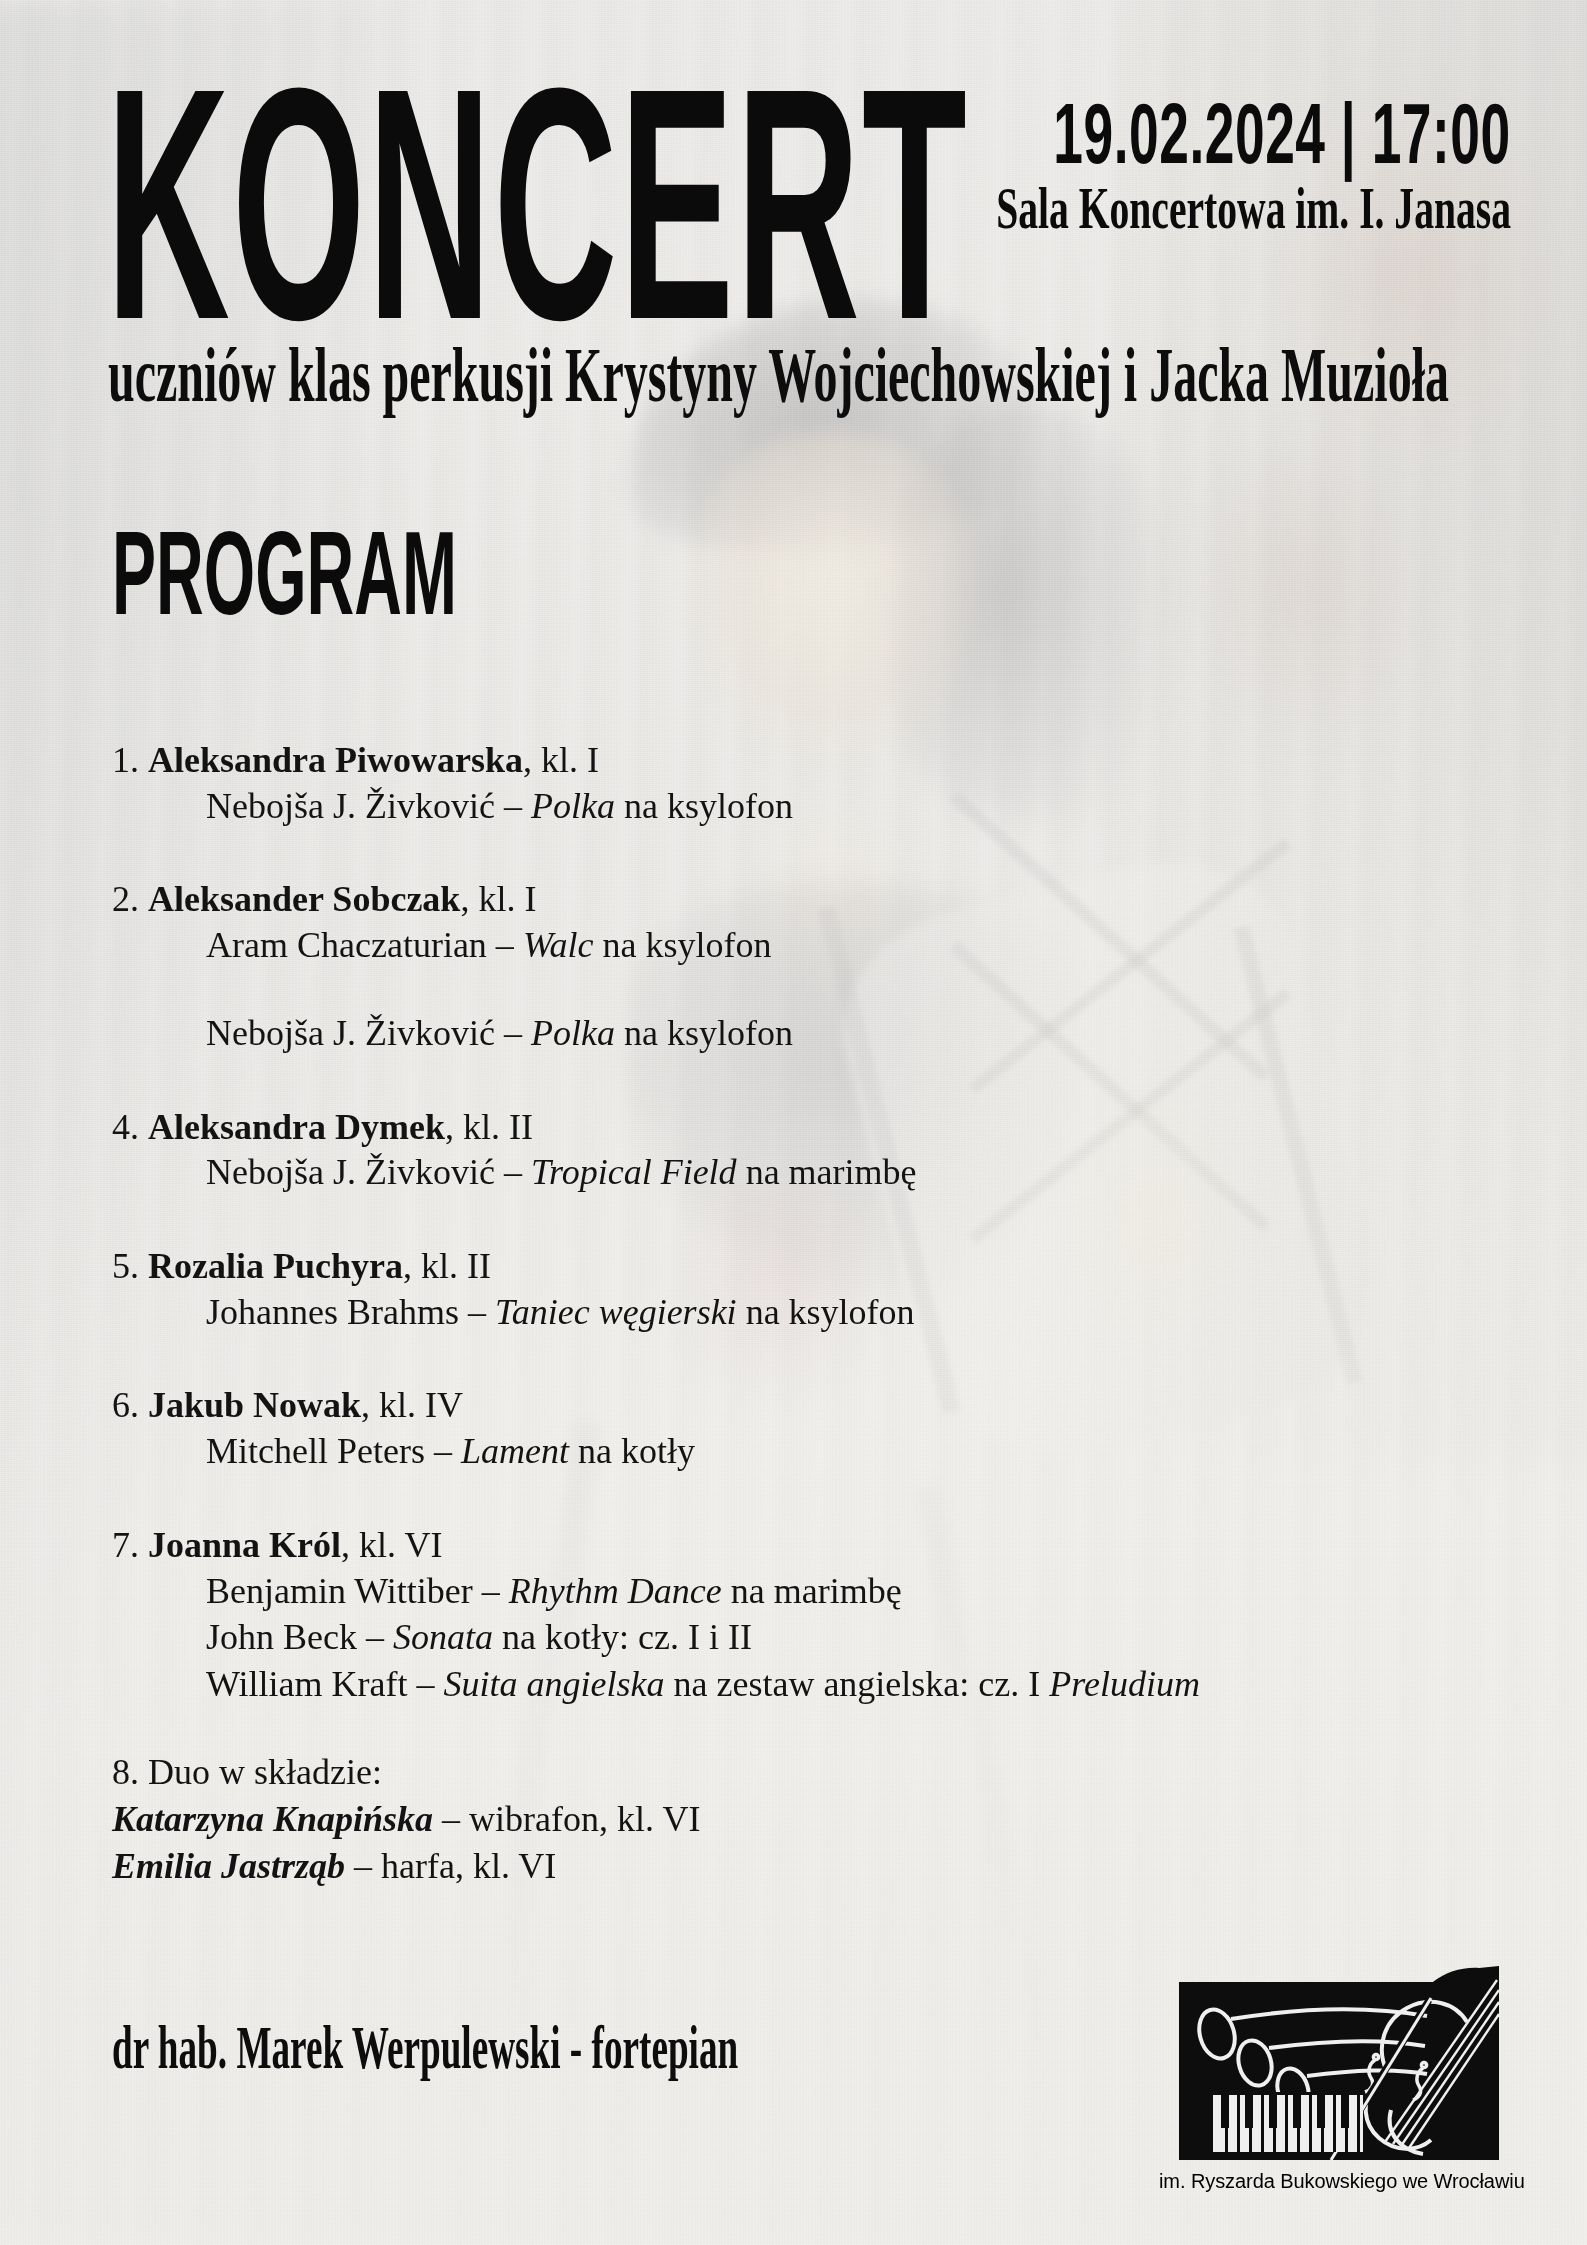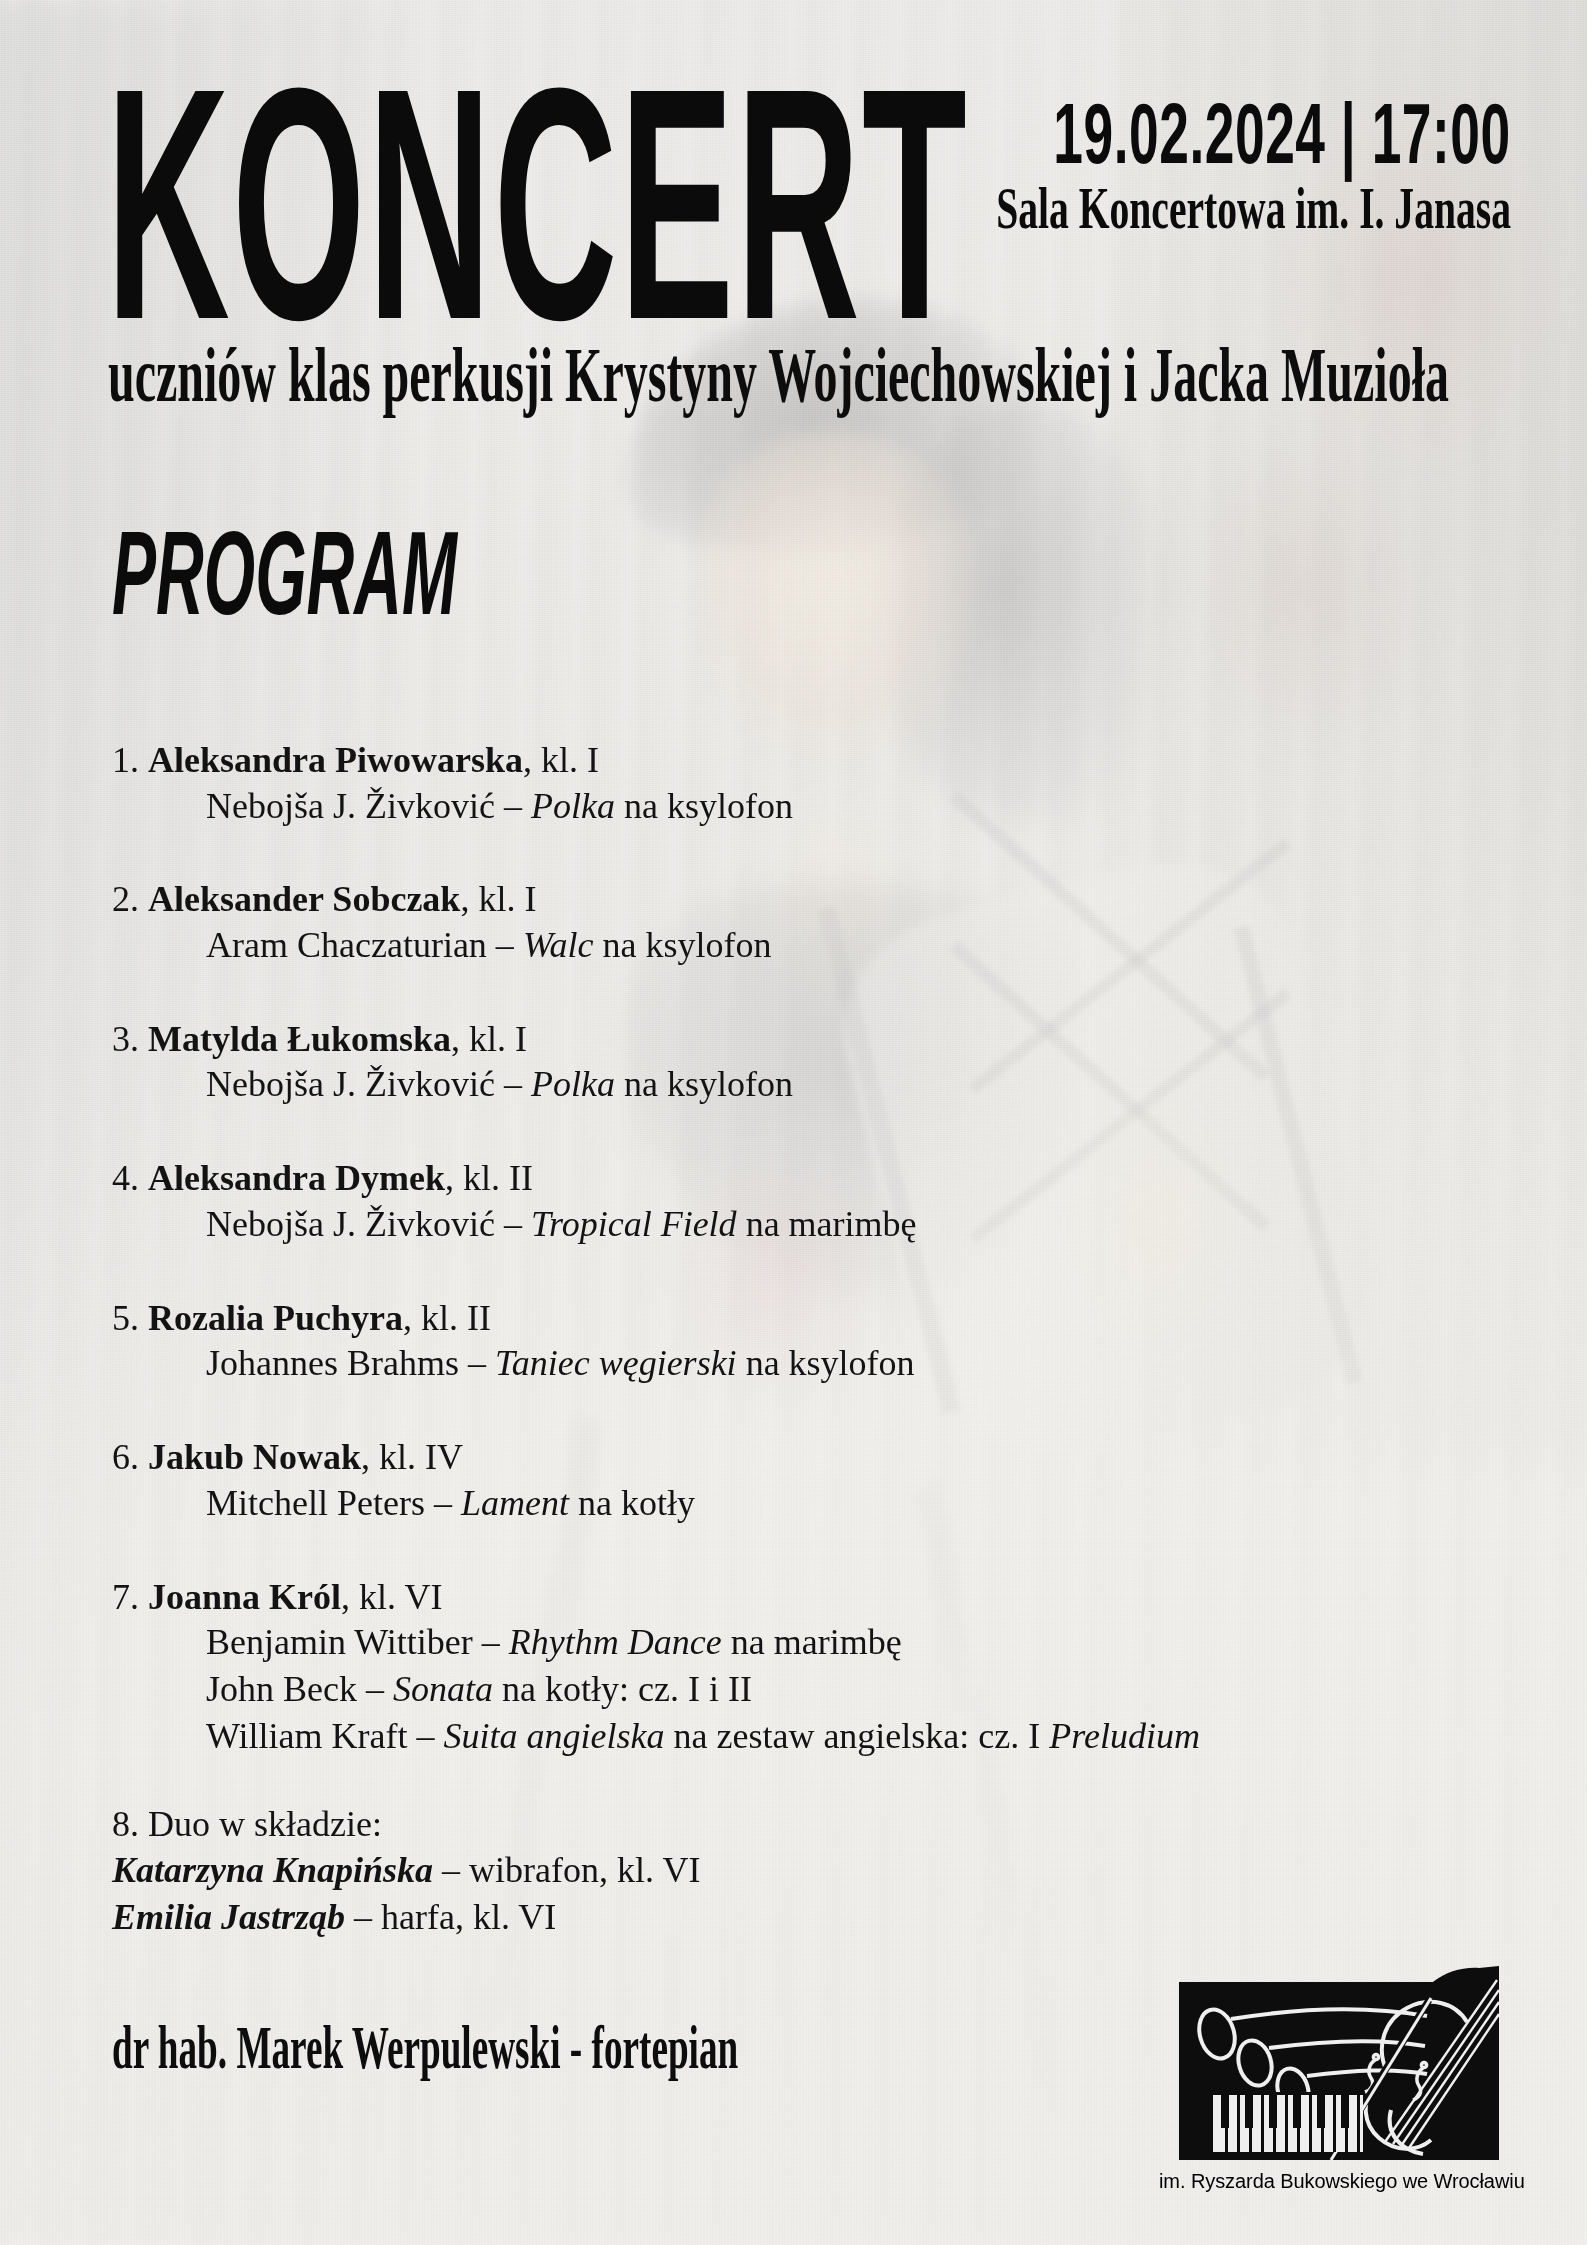--- a/index.html
+++ b/index.html
@@ -215,21 +215,21 @@
   #subtitle-wrap{ position:absolute; left:108px; top:336px; }
   #subtitle{
     font-family:"Liberation Serif", serif;
     font-weight:bold; font-size:78px; line-height:1;
     color:#0d0d0d;
     transform:scaleX(.615); transform-origin:left top;
     white-space:nowrap;
   }
 
   
-  #program-wrap{ position:absolute; left:112px; top:520px;font-style:italic; }
+  #program-wrap{ position:absolute; left:112px; top:520px; }
   #program-head{
     font-family:"Liberation Sans", sans-serif;
     font-weight:bold; font-size:118px; line-height:.9;
     color:#0b0b0b;
     transform:scaleX(.56); transform-origin:left top;
     white-space:nowrap;
   }
 
   
   #list{
@@ -362,21 +362,20 @@
     <div id="list">
         <div class="entry">
           <div class="entry-head"><span>1. </span><span class="performer">Aleksandra Piwowarska</span><span>, kl. I</span></div>
           <div class="piece"><span>Nebojša J. Živković – </span><em>Polka</em><span> na ksylofon</span></div>
         </div>
         <div class="entry">
           <div class="entry-head"><span>2. </span><span class="performer">Aleksander Sobczak</span><span>, kl. I</span></div>
           <div class="piece"><span>Aram Chaczaturian – </span><em>Walc</em><span> na ksylofon</span></div>
         </div>
         <div class="entry">
-          <div class="entry-head"><span>3. </span><span class="performer">Matylda Łukomska</span><span>, kl. I</span></div>
           <div class="piece"><span>Nebojša J. Živković – </span><em>Polka</em><span> na ksylofon</span></div>
         </div>
         <div class="entry">
           <div class="entry-head"><span>4. </span><span class="performer">Aleksandra Dymek</span><span>, kl. II</span></div>
           <div class="piece"><span>Nebojša J. Živković – </span><em>Tropical Field</em><span> na marimbę</span></div>
         </div>
         <div class="entry">
           <div class="entry-head"><span>5. </span><span class="performer">Rozalia Puchyra</span><span>, kl. II</span></div>
           <div class="piece"><span>Johannes Brahms – </span><em>Taniec węgierski</em><span> na ksylofon</span></div>
         </div>

